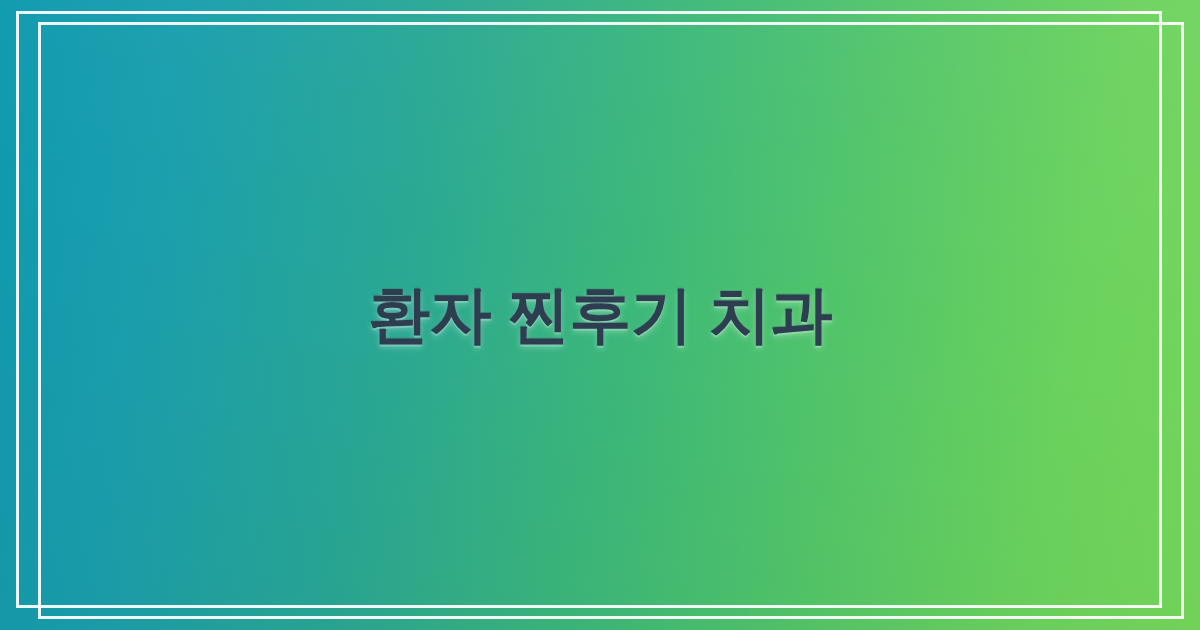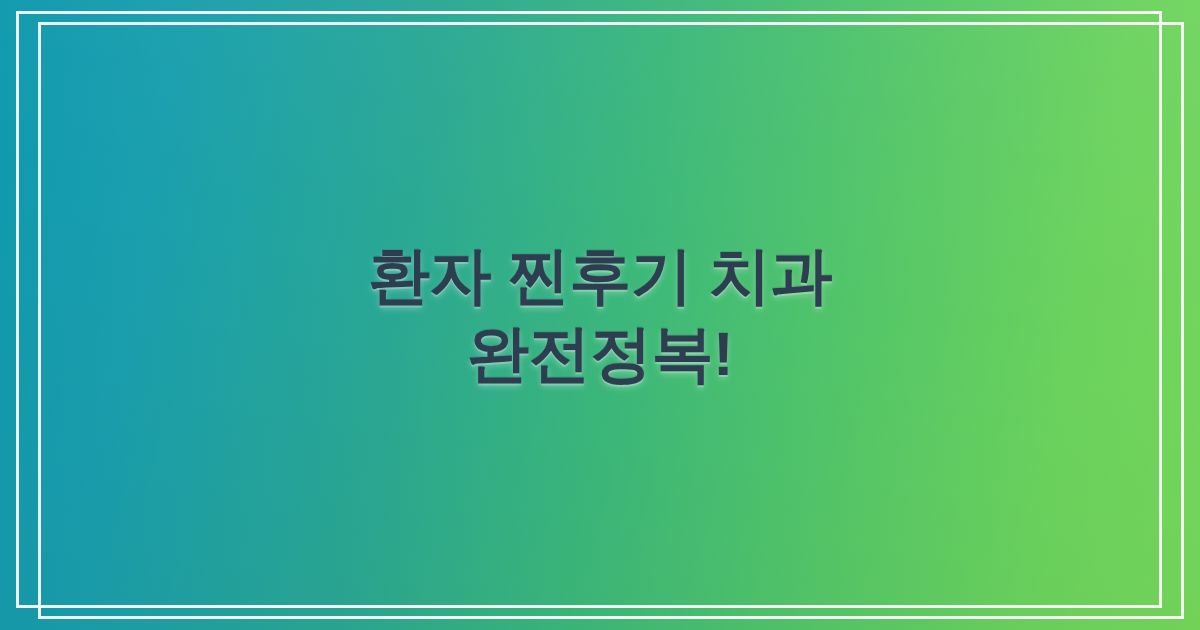--- a/index.html
+++ b/index.html
@@ -81,17 +81,16 @@
 
   <div class="bg-gradient"></div>
   <div class="bg-gradient-overlay"></div>
 
   <div class="frame frame-outer"></div>
   <div class="frame frame-inner"></div>
 
   <div class="title-wrap">
     <h1 class="title">
       <span class="ln">환자 찐후기 치과</span>
-      <span class="ln">완전정복!</span>
     </h1>
   </div>
 
 </div>
 
 </body></html>

